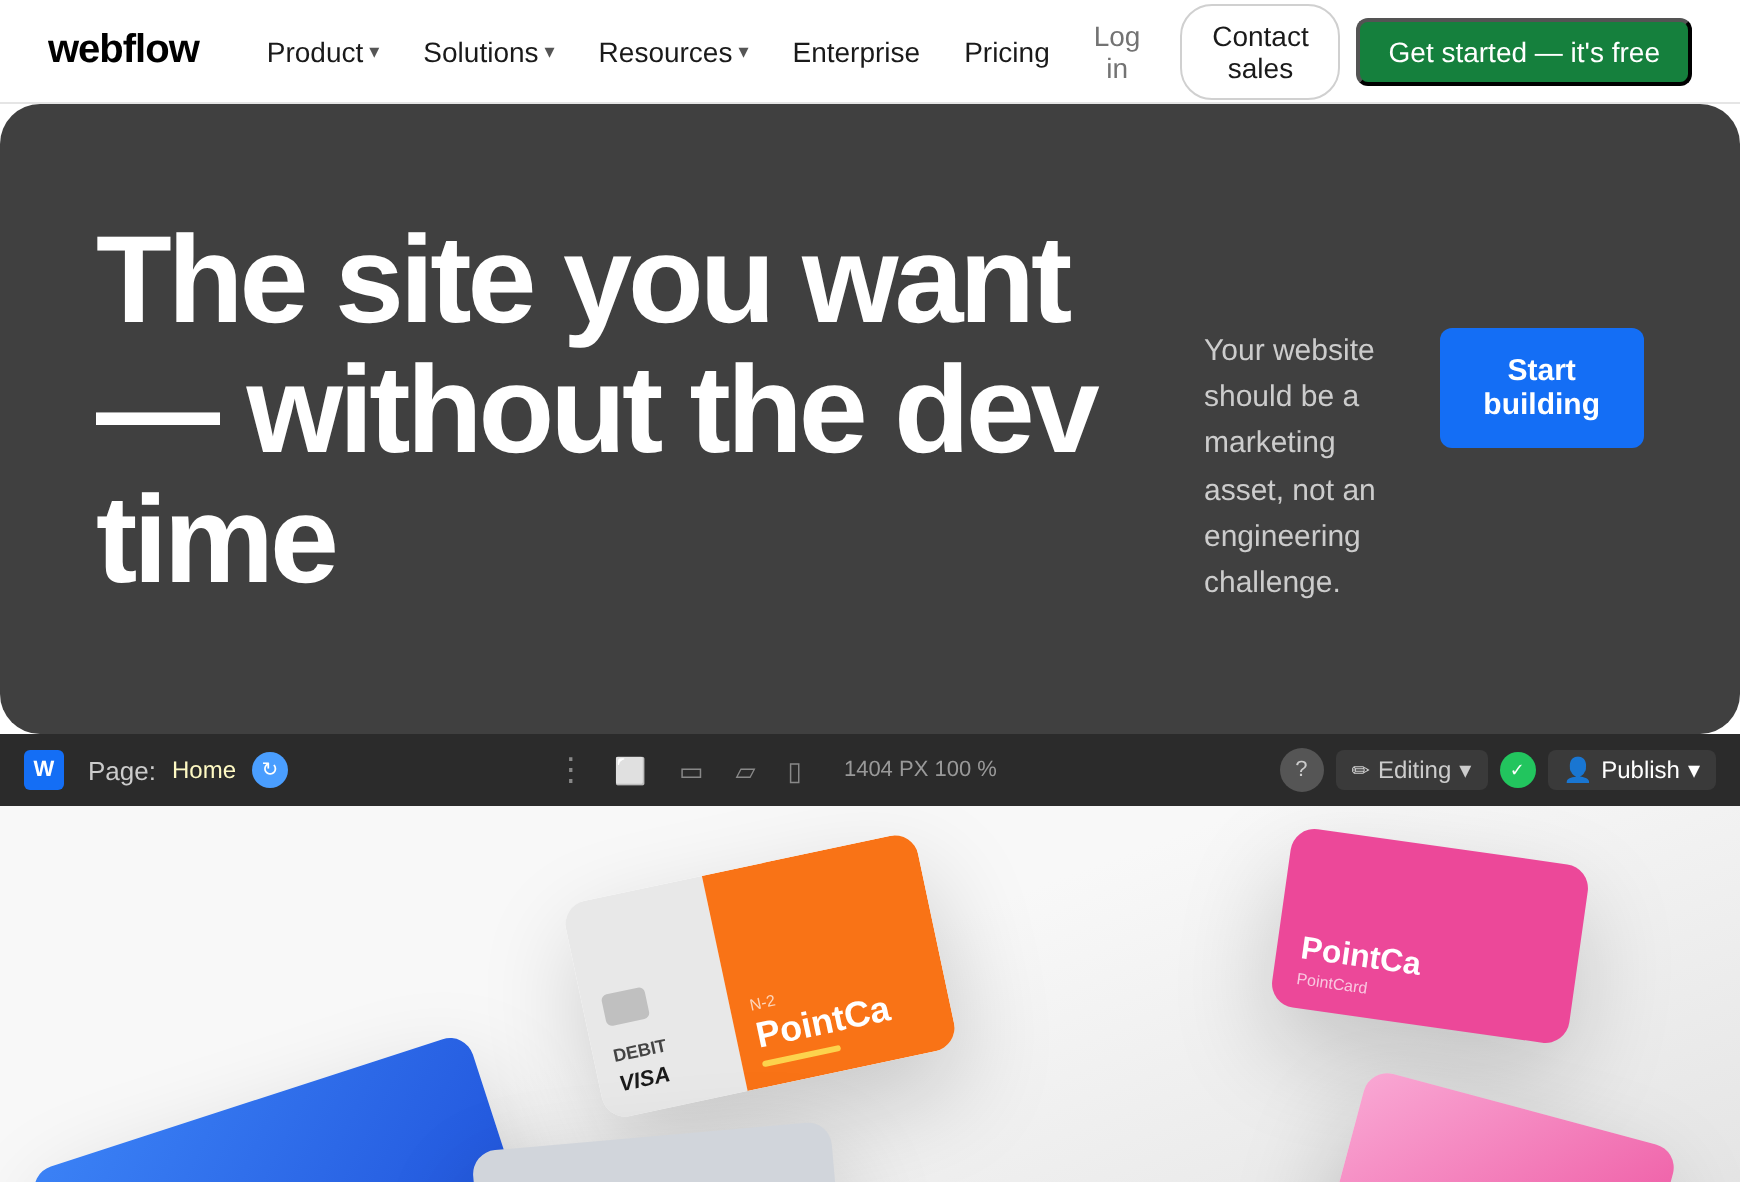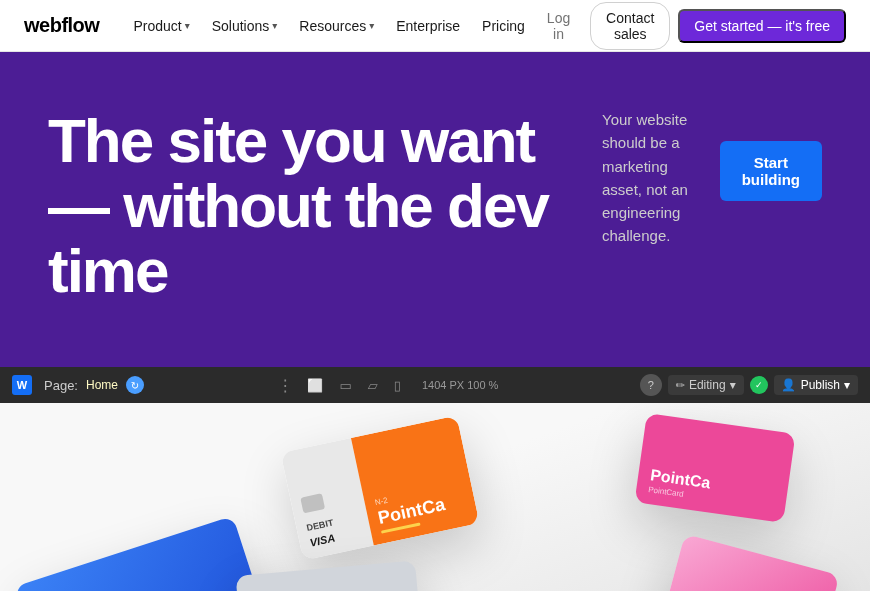--- a/index.html
+++ b/index.html
@@ -20,42 +20,42 @@
     }
     .nav-chevron { font-size: 10px; color: #555; }
     .nav-right { display: flex; align-items: center; gap: 8px; margin-left: auto; }
     .nav-login { font-size: 14px; color: #737373; padding: 6px 12px; cursor: pointer; text-align: center; }
     .nav-contact {
       font-size: 14px; color: #1a1a1a; padding: 7px 14px;
       border: 1px solid #d0d0d0; border-radius: 16px; cursor: pointer; background: #fff;
     }
     .nav-cta {
       font-size: 14px; color: #fff; padding: 7px 14px;
-      background: #6d28d9; border-radius: 6px; cursor: pointer; white-space: nowrap;
+      background: #15803d; border-radius: 6px; cursor: pointer; white-space: nowrap;
     }
 
     
     .hero {
-      background: #4c1d95; color: #fff; padding: 56px 48px 64px 48px;
-      display: flex; align-items: flex-start; min-height: 290px; position: relative;
+      background: #404040; color: #fff; padding: 56px 48px 64px 48px;
+      display: flex; align-items: flex-end; min-height: 290px; position: relative; border-radius: 20px;
     }
     .hero-left { flex: 1; }
     .hero-title {
       font-size: 62px; font-weight: 800; line-height: 1.05;
       letter-spacing: -2px; color: #fff; max-width: 520px;
     }
     .hero-right {
       width: 220px; display: flex; flex-direction: row; gap: 20px;
       margin-left: 40px; flex-shrink: 0;
     }
     .hero-subtitle { font-size: 15px; color: #ccc; line-height: 1.55; }
     .hero-btn {
       background: #146ef5; color: #fff; border: none;
       padding: 13px 22px; border-radius: 6px; font-size: 15px;
-      font-weight: 600; cursor: pointer; align-self: flex-start; margin-top: 33px;
+      font-weight: 600; cursor: pointer; align-self: flex-start;
     }
 
     
     .editor-bar {
       background: #2b2b2b; height: 36px; display: flex; align-items: center;
       padding: 0 12px; gap: 8px;
     }
     .editor-logo-w {
       width: 20px; height: 20px; background: #146ef5; border-radius: 3px;
       display: flex; align-items: center; justify-content: center;

